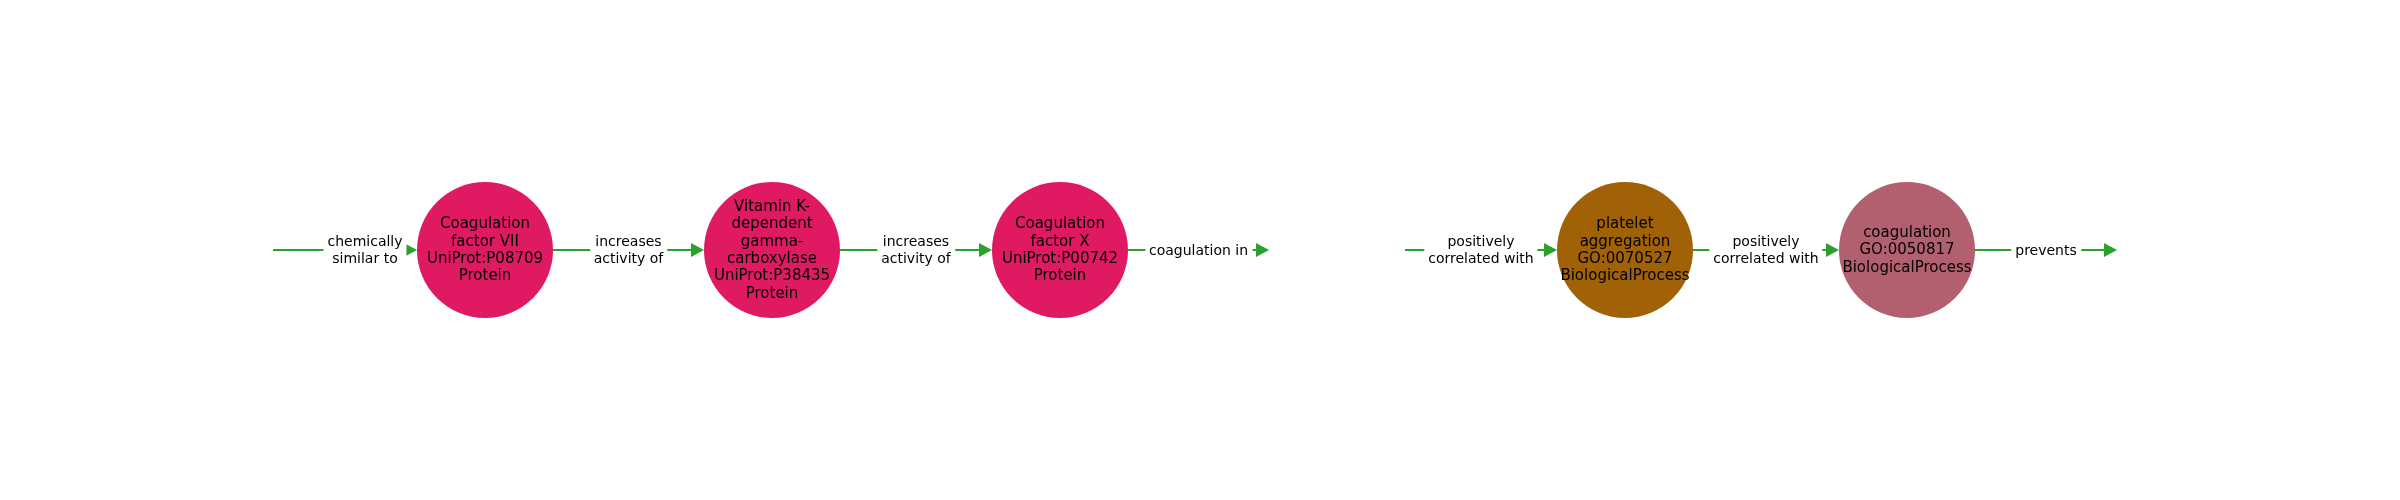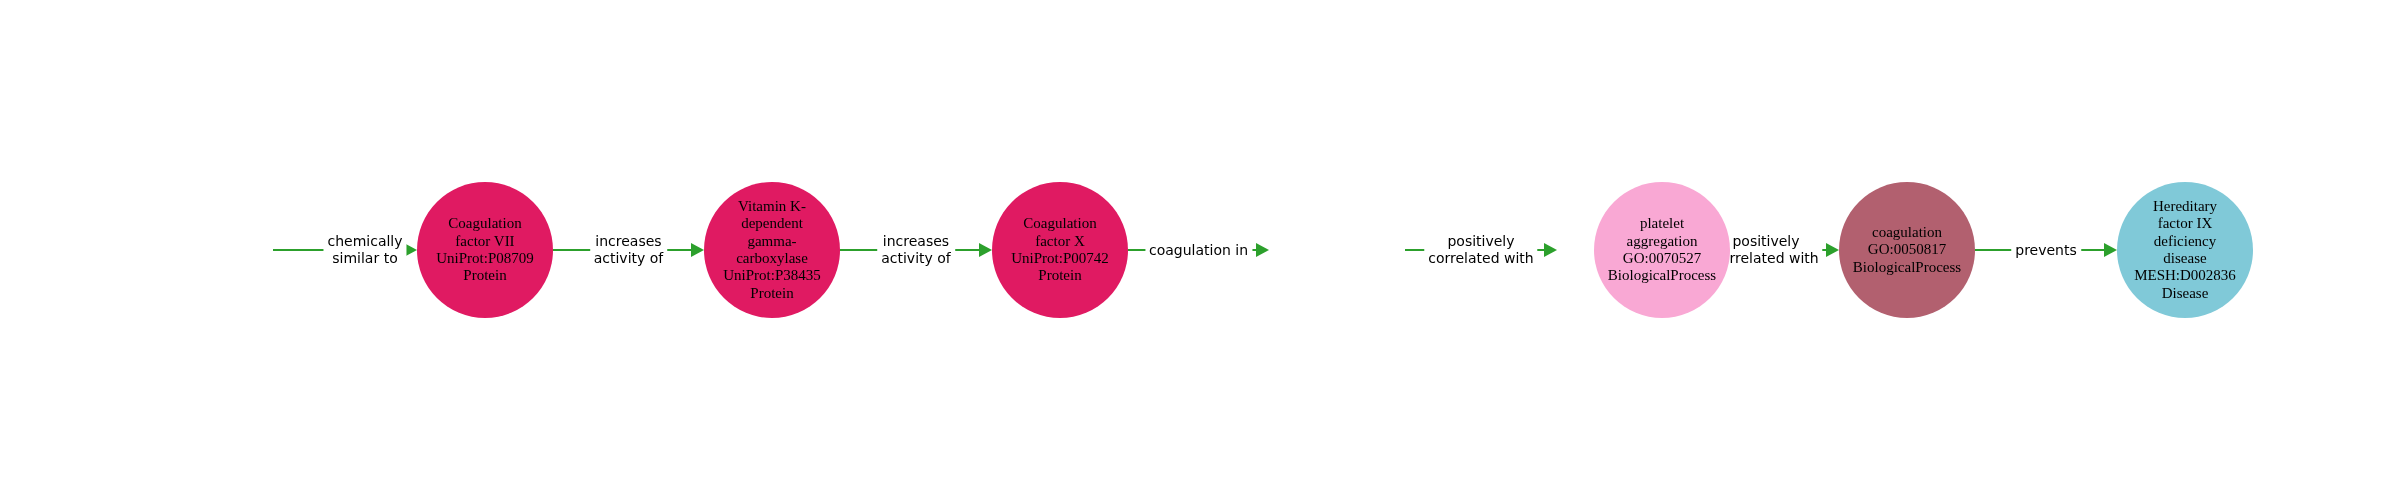--- a/index.html
+++ b/index.html
@@ -15,21 +15,20 @@
     height: 500px;
     background: #ffffff;
     overflow: hidden;
   }
   .node {
     position: absolute;
     border-radius: 50%;
     display: flex;
     align-items: center;
     justify-content: center;
-    font-family: Liberation Serif, serif;
   }
   .node-label {
     white-space: pre-line;
     text-align: center;
     font-size: 15px;
     line-height: 1.16;
     color: #000;
   }
   .edge-line {
     position: absolute;
@@ -115,33 +114,25 @@
 carboxylase
 UniProt:P38435
 Protein</span>
   </div>
   <div class="node" id="node-3" style="left: 992px; top: 182px; width: 136px; height: 136px; background: rgb(224, 26, 98);">
     <span class="node-label">Coagulation
 factor X
 UniProt:P00742
 Protein</span>
   </div>
-  <div class="node" id="node-5" style="left: 1557px; top: 182px; width: 136px; height: 136px; background: #f9a8d4; margin-left: 37px;">
+  <div class="node" id="node-5" style="left: 1557px; top: 182px; width: 136px; height: 136px; background: #a16207;">
     <span class="node-label">platelet
 aggregation
 GO:0070527
 BiologicalProcess</span>
   </div>
   <div class="node" id="node-6" style="left: 1839px; top: 182px; width: 136px; height: 136px; background: rgb(178, 96, 111);">
     <span class="node-label">coagulation
 GO:0050817
 BiologicalProcess</span>
   </div>
-  <div class="node" id="node-7" style="left: 2117px; top: 182px; width: 136px; height: 136px; background: rgb(128, 201, 216);">
-    <span class="node-label">Hereditary
-factor IX
-deficiency
-disease
-MESH:D002836
-Disease</span>
-  </div>
 
 </div>
 
 </body></html>

